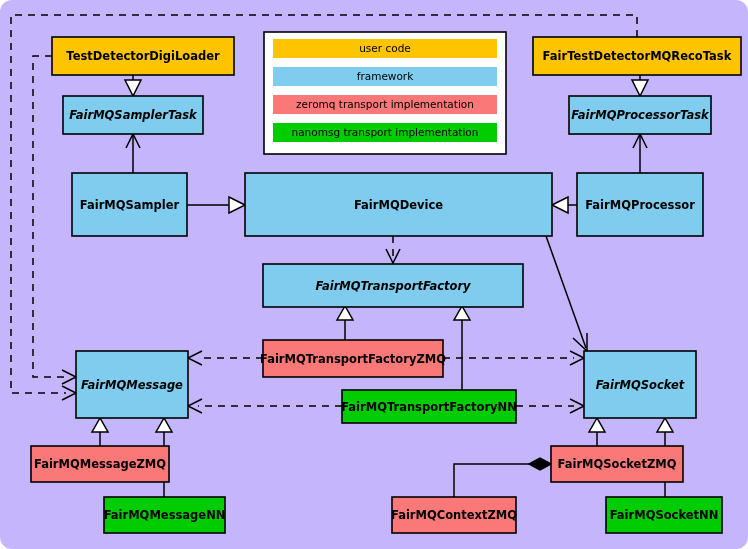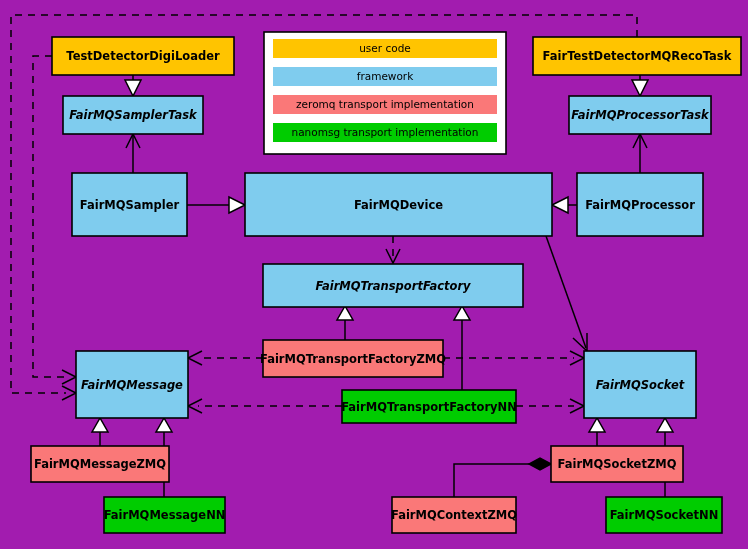--- a/index.html
+++ b/index.html
@@ -4,23 +4,24 @@
 <style>
   html, body {
     margin: 0;
     padding: 0;
     background: #ffffff;
   }
   #diagram-root {
     position: relative;
     width: 748px;
     height: 549px;
-    background: #a21caf;
+    background: #c4b5fd;
     font-family: "DejaVu Sans", sans-serif;
     overflow: hidden;
+    border-radius: 12px;
   }
   svg.canvas {
     position: absolute;
     left: 0; top: 0;
     width: 748px;
     height: 549px;
   }
   .node-rect {
     stroke: #000000;
     stroke-width: 1.6;

